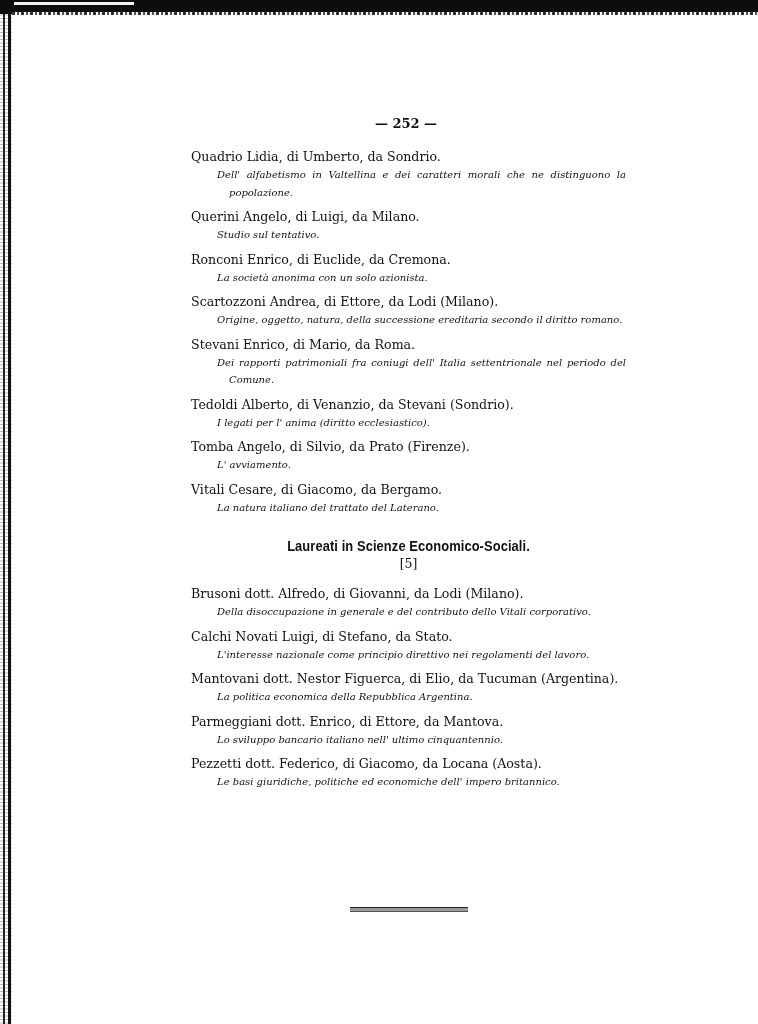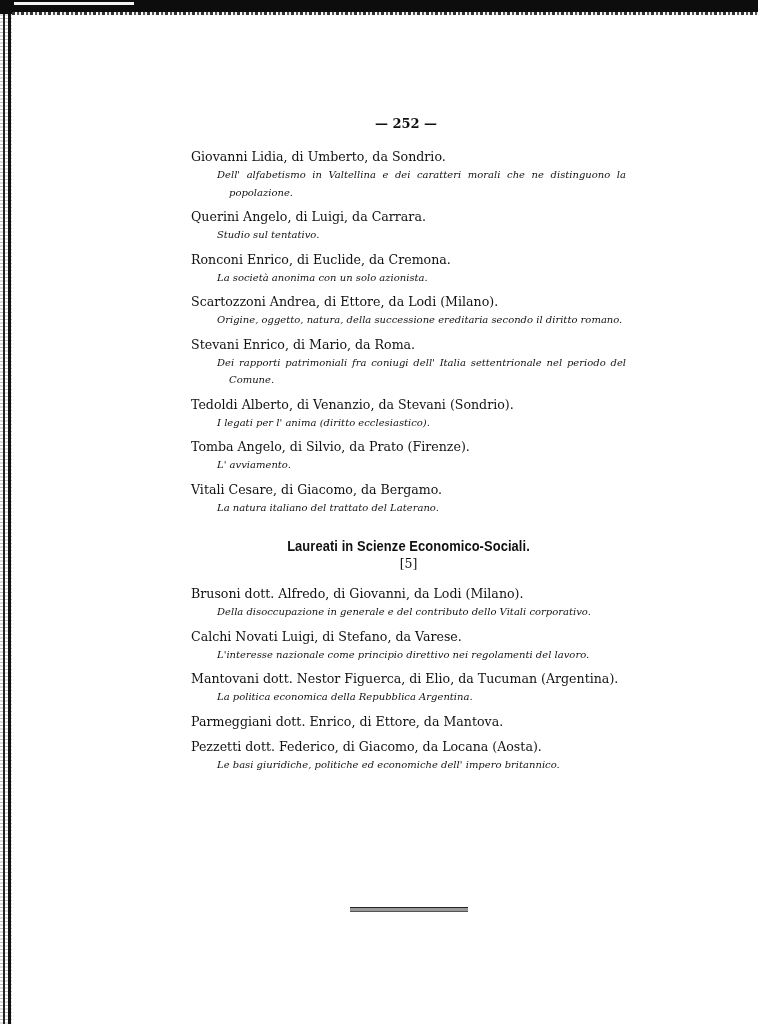--- a/index.html
+++ b/index.html
@@ -116,25 +116,25 @@
 <div class="scan-left-line2"></div>
 <div class="scan-top"></div>
 <div class="scan-top-inner"></div>
 <div class="scan-top-strip"></div>
 
 <div class="page-number">— 252 —</div>
 
 <div class="content">
 
   <div class="entry">
-    <div class="entry-name">Giovanni Lidia, di Umberto, da Sondrio.</div>
+    <div class="entry-name">Quadrio Lidia, di Umberto, da Sondrio.</div>
     <div class="entry-title">Dell' alfabetismo in Valtellina e dei caratteri morali che ne distinguono la popolazione.</div>
   </div>
   <div class="entry">
-    <div class="entry-name">Querini Angelo, di Luigi, da Carrara.</div>
+    <div class="entry-name">Querini Angelo, di Luigi, da Milano.</div>
     <div class="entry-title">Studio sul tentativo.</div>
   </div>
   <div class="entry">
     <div class="entry-name">Ronconi Enrico, di Euclide, da Cremona.</div>
     <div class="entry-title">La società anonima con un solo azionista.</div>
   </div>
   <div class="entry">
     <div class="entry-name">Scartozzoni Andrea, di Ettore, da Lodi (Milano).</div>
     <div class="entry-title">Origine, oggetto, natura, della successione ereditaria secondo il diritto romano.</div>
   </div>
@@ -156,29 +156,30 @@
   </div>
 
   <div class="section-heading">Laureati in Scienze Economico-Sociali.</div>
   <div class="section-count">[5]</div>
 
   <div class="entry">
     <div class="entry-name">Brusoni dott. Alfredo, di Giovanni, da Lodi (Milano).</div>
     <div class="entry-title">Della disoccupazione in generale e del contributo dello Vitali corporativo.</div>
   </div>
   <div class="entry">
-    <div class="entry-name">Calchi Novati Luigi, di Stefano, da Varese.</div>
+    <div class="entry-name">Calchi Novati Luigi, di Stefano, da Stato.</div>
     <div class="entry-title">L'interesse nazionale come principio direttivo nei regolamenti del lavoro.</div>
   </div>
   <div class="entry">
     <div class="entry-name">Mantovani dott. Nestor Figuerca, di Elio, da Tucuman (Argentina).</div>
     <div class="entry-title">La politica economica della Repubblica Argentina.</div>
   </div>
   <div class="entry">
     <div class="entry-name">Parmeggiani dott. Enrico, di Ettore, da Mantova.</div>
+    <div class="entry-title">Lo sviluppo bancario italiano nell' ultimo cinquantennio.</div>
   </div>
   <div class="entry">
     <div class="entry-name">Pezzetti dott. Federico, di Giacomo, da Locana (Aosta).</div>
     <div class="entry-title">Le basi giuridiche, politiche ed economiche dell' impero britannico.</div>
   </div>
 
 </div>
 
 <div class="end-rule"></div>
 

